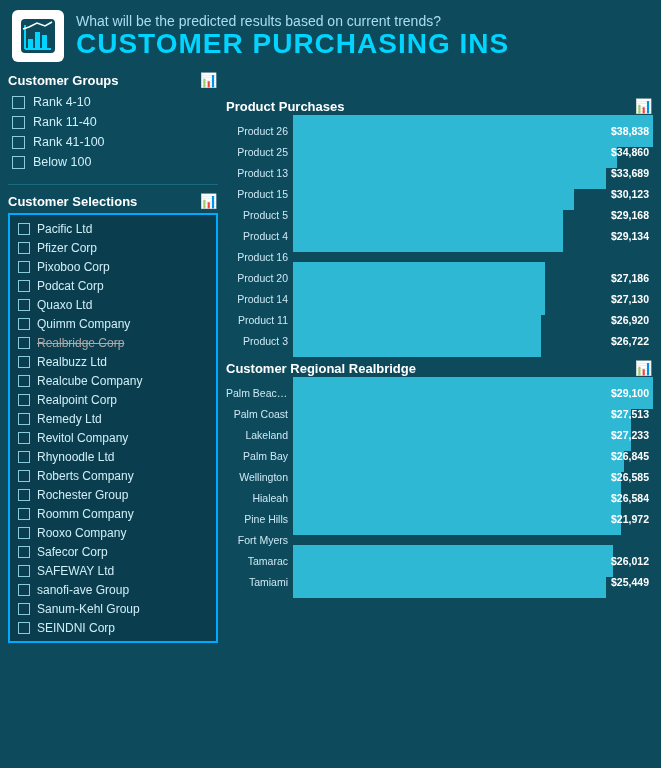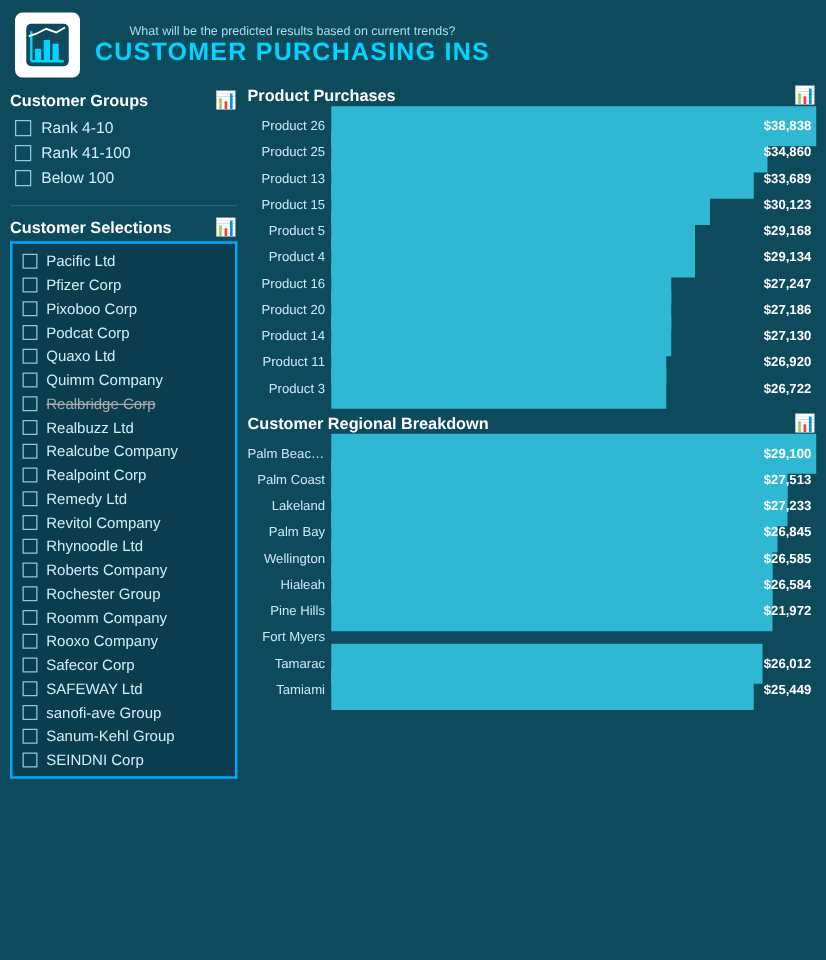--- a/index.html
+++ b/index.html
@@ -28,43 +28,42 @@
       display: flex;
       align-items: center;
       justify-content: center;
       flex-shrink: 0;
     }
     .header-text-block {
       display: flex;
       flex-direction: column;
     }
     .header-subtitle {
-      font-size: 10px;
+      font-size: 14px;
       color: #aaddee;
-      text-align: center;
     }
     .header-title {
-      font-size: 20px;
+      font-size: 28px;
       font-weight: 900;
       color: #00d4ff;
       letter-spacing: 1px;
       line-height: 1.1;
     }
 
     
     .main-content {
       display: flex;
       flex-direction: row;
       padding: 0 8px 8px 8px;
       gap: 8px;
     }
 
     
     .left-panel {
-      width: 182px;
+      width: 210px;
       flex-shrink: 0;
       display: flex;
       flex-direction: column;
       gap: 6px;
     }
 
     .section-header {
       display: flex;
       align-items: center;
       justify-content: space-between;
@@ -139,20 +138,21 @@
     .selections-box::-webkit-scrollbar { width: 6px; }
     .selections-box::-webkit-scrollbar-track { background: #0a3d4d; }
     .selections-box::-webkit-scrollbar-thumb { background: #3399bb; border-radius: 3px; }
 
     
     .right-panel {
       flex: 1;
       display: flex;
       flex-direction: column;
       gap: 10px;
+      margin-top: 30px;
     }
 
     
     .chart-section {
       background: transparent;
     }
     .chart-section-title {
       font-size: 13px;
       font-weight: 700;
       color: #ffffff;
@@ -245,20 +245,24 @@
         <span class="section-title">Customer Groups</span>
         <span class="section-icon">📊</span>
       </div>
       <div id="groups-list">
           <div class="checkbox-item">
             <div class="cb"></div>
             <span>Rank 4-10</span>
           </div>
           <div class="checkbox-item">
             <div class="cb"></div>
+            <span>Rank 11-40</span>
+          </div>
+          <div class="checkbox-item">
+            <div class="cb"></div>
             <span>Rank 41-100</span>
           </div>
           <div class="checkbox-item">
             <div class="cb"></div>
             <span>Below 100</span>
           </div>
         </div>
     </div>
 
     <div class="divider"></div>
@@ -408,24 +412,20 @@
     </div>
           <div class="bar-row">
       <span class="bar-label">Product 4</span>
       <div class="bar-track">
         <div class="bar-fill" style="width:75%"></div>
         <span class="bar-value">$29,134</span>
       </div>
     </div>
           <div class="bar-row">
       <span class="bar-label">Product 16</span>
-      <div class="bar-track">
-        <div class="bar-fill" style="width:70%"></div>
-        <span class="bar-value">$27,247</span>
-      </div>
     </div>
           <div class="bar-row">
       <span class="bar-label">Product 20</span>
       <div class="bar-track">
         <div class="bar-fill" style="width:70%"></div>
         <span class="bar-value">$27,186</span>
       </div>
     </div>
           <div class="bar-row">
       <span class="bar-label">Product 14</span>
@@ -446,21 +446,21 @@
       <div class="bar-track">
         <div class="bar-fill" style="width:69%"></div>
         <span class="bar-value">$26,722</span>
       </div>
     </div>
         </div>
     </div>
 
     <div class="chart-section">
       <div class="chart-section-title">
-        <span>Customer Regional Breakdown</span>
+        <span>Customer Regional Realbridge</span>
         <span class="section-icon">📊</span>
       </div>
       <div class="bar-chart" id="regional-bars">
           <div class="bar-row">
       <span class="bar-label">Palm Beach G...</span>
       <div class="bar-track">
         <div class="bar-fill" style="width:100%"></div>
         <span class="bar-value">$29,100</span>
       </div>
     </div>

